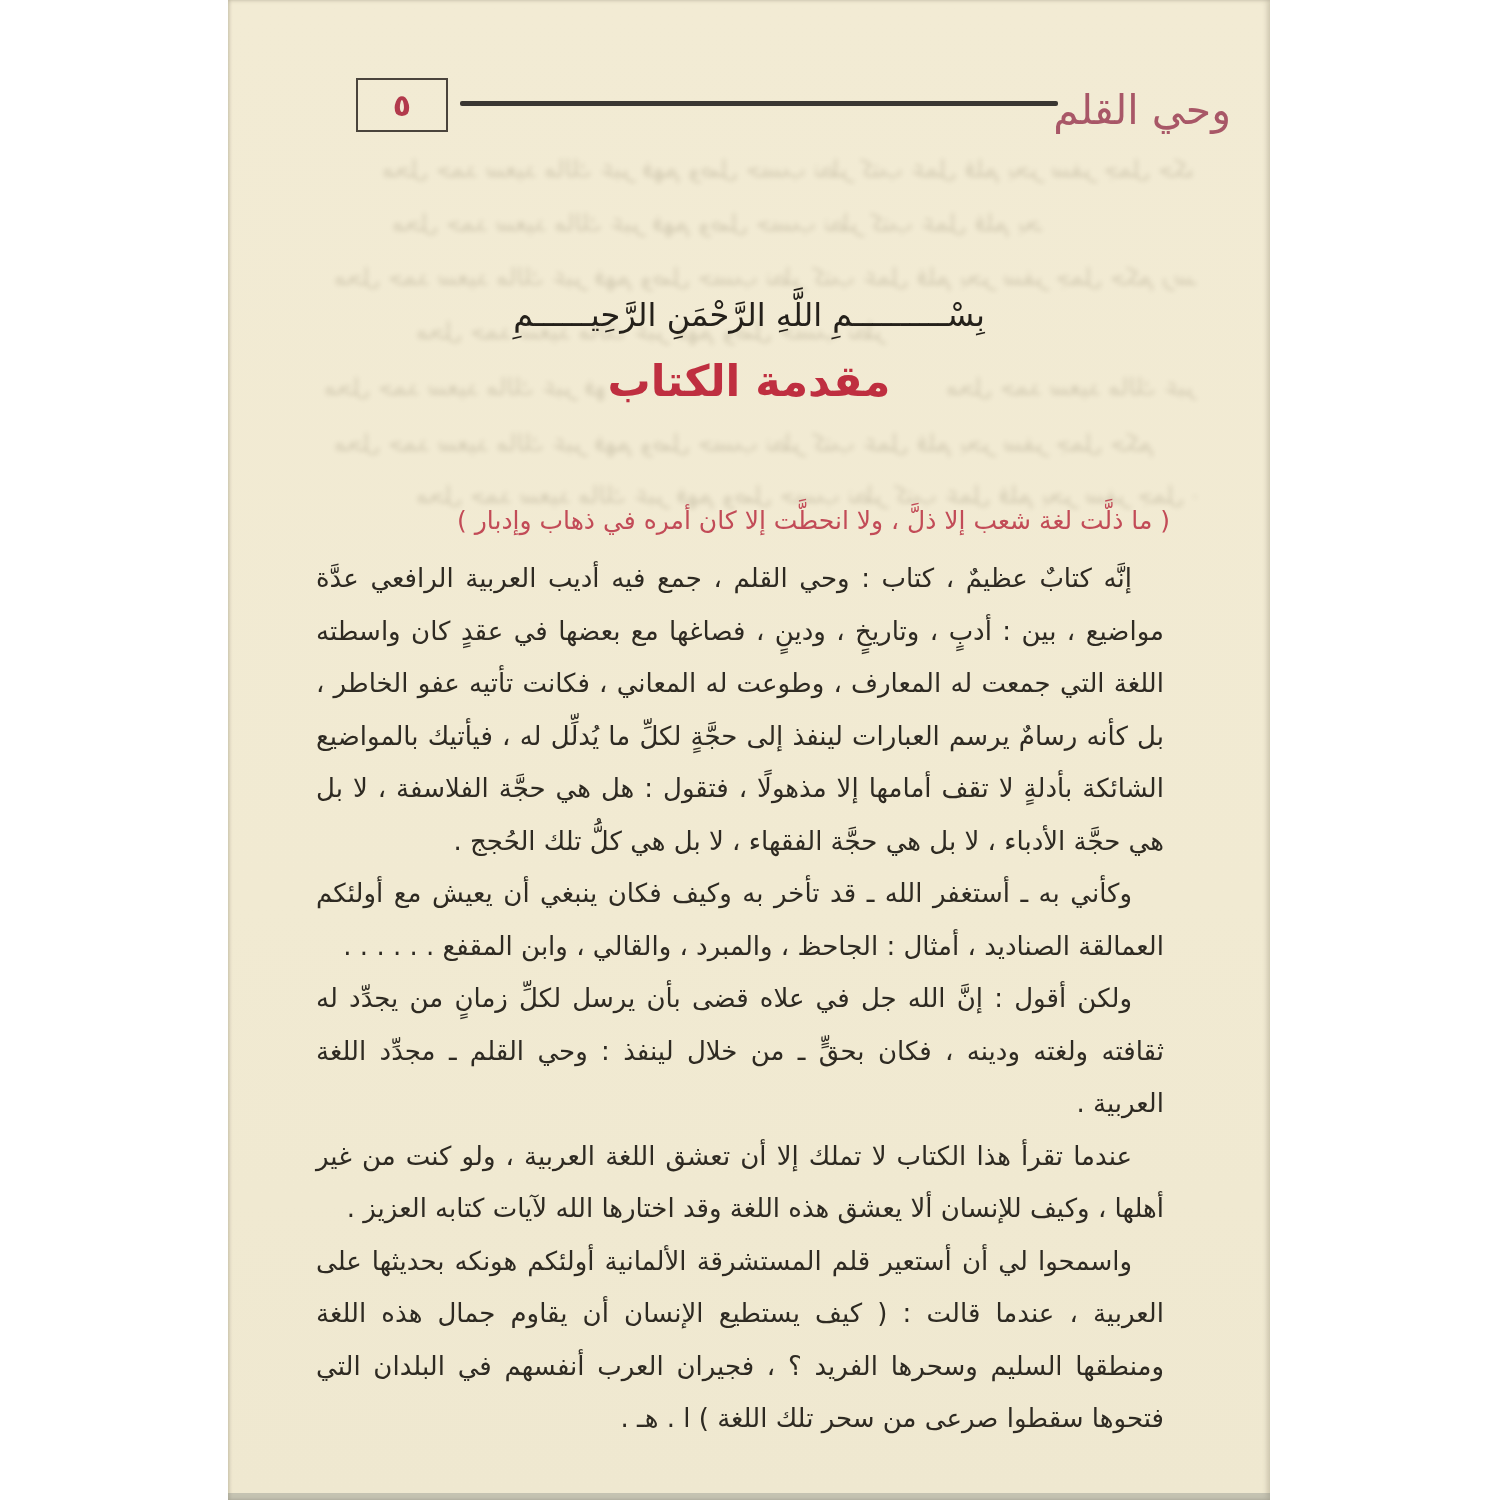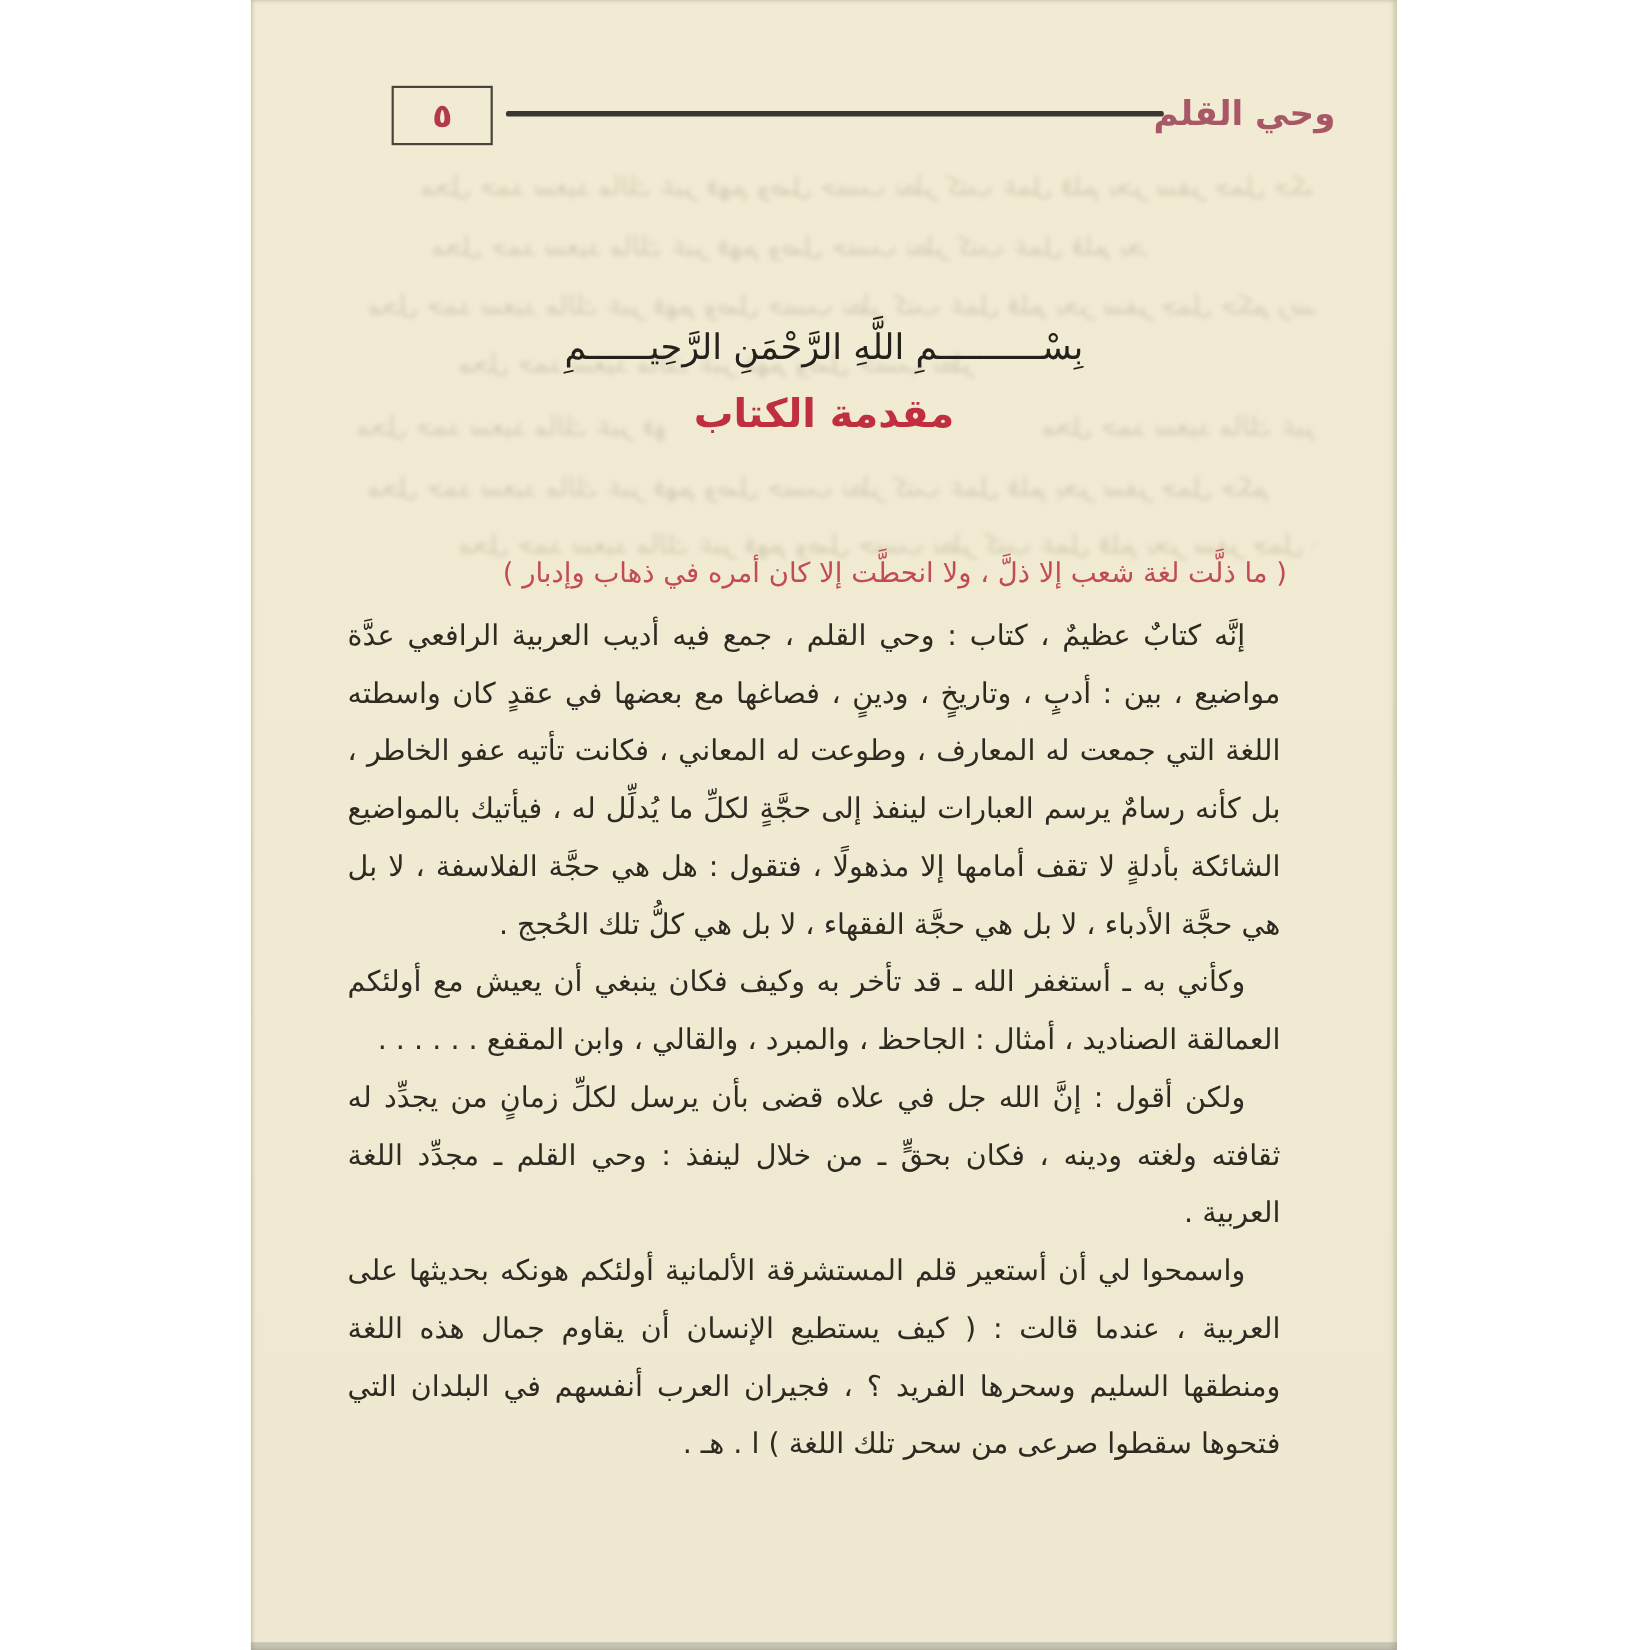--- a/index.html
+++ b/index.html
@@ -64,44 +64,44 @@
     position: absolute;
     left: 232px;
     top: 101px;
     width: 598px;
     height: 5px;
     background: #3a3733;
     border-radius: 2px;
   }
   .book-title {
     position: absolute;
-    right: 56px;
+    right: 39px;
     top: 86px;
-    font-size: 31px;
-    font-weight: bold;
+    font-size: 41px;
+    font-weight: normal;
     color: #a85767;
   }
   
   .basmala {
     position: absolute;
     left: 0;
     right: 0;
     top: 296px;
     text-align: center;
     font-size: 32px;
     color: #24201a;
   }
   .section-title {
     position: absolute;
     left: 0;
     right: 0;
     top: 356px;
     margin: 0;
     text-align: center;
-    font-size: 36px;
+    font-size: 43px;
     font-weight: bold;
     color: #bf2f40;
   }
   .epigraph {
     position: absolute;
     right: 100px;
     top: 506px;
     font-size: 25px;
     font-weight: normal;
     color: #c24b57;
@@ -157,18 +157,19 @@
     <div class="basmala">بِسْــــــــــمِ اللَّهِ الرَّحْمَنِ الرَّحِيــــــمِ</div>
 
     <h1 class="section-title">مقدمة الكتاب</h1>
 
     <div class="epigraph">( ما ذلَّت لغة شعب إلا ذلَّ ، ولا انحطَّت إلا كان أمره في ذهاب وإدبار )</div>
 
     <main class="body-text">
       <p>إنَّه كتابٌ عظيمٌ ، كتاب : وحي القلم ، جمع فيه أديب العربية الرافعي عدَّة مواضيع ، بين : أدبٍ ، وتاريخٍ ، ودينٍ ، فصاغها مع بعضها في عقدٍ كان واسطته اللغة التي جمعت له المعارف ، وطوعت له المعاني ، فكانت تأتيه عفو الخاطر ، بل كأنه رسامٌ يرسم العبارات لينفذ إلى حجَّةٍ لكلِّ ما يُدلِّل له ، فيأتيك بالمواضيع الشائكة بأدلةٍ لا تقف أمامها إلا مذهولًا ، فتقول : هل هي حجَّة الفلاسفة ، لا بل هي حجَّة الأدباء ، لا بل هي حجَّة الفقهاء ، لا بل هي كلُّ تلك الحُجج .</p>
       <p>وكأني به ـ أستغفر الله ـ قد تأخر به وكيف فكان ينبغي أن يعيش مع أولئكم العمالقة الصناديد ، أمثال : الجاحظ ، والمبرد ، والقالي ، وابن المقفع . . . . . .</p>
       <p>ولكن أقول : إنَّ الله جل في علاه قضى بأن يرسل لكلِّ زمانٍ من يجدِّد له ثقافته ولغته ودينه ، فكان بحقٍّ ـ من خلال لينفذ : وحي القلم ـ مجدِّد اللغة العربية .</p>
+      <p>عندما تقرأ هذا الكتاب لا تملك إلا أن تعشق اللغة العربية ، ولو كنت من غير أهلها ، وكيف للإنسان ألا يعشق هذه اللغة وقد اختارها الله لآيات كتابه العزيز .</p>
       <p>واسمحوا لي أن أستعير قلم المستشرقة الألمانية أولئكم هونكه بحديثها على العربية ، عندما قالت : ( كيف يستطيع الإنسان أن يقاوم جمال هذه اللغة ومنطقها السليم وسحرها الفريد ؟ ، فجيران العرب أنفسهم في البلدان التي فتحوها سقطوا صرعى من سحر تلك اللغة ) ا . هـ .</p>
     </main>
 
     <div class="bottom-edge"></div>
   </div>
 </div>
 
 </body></html>

